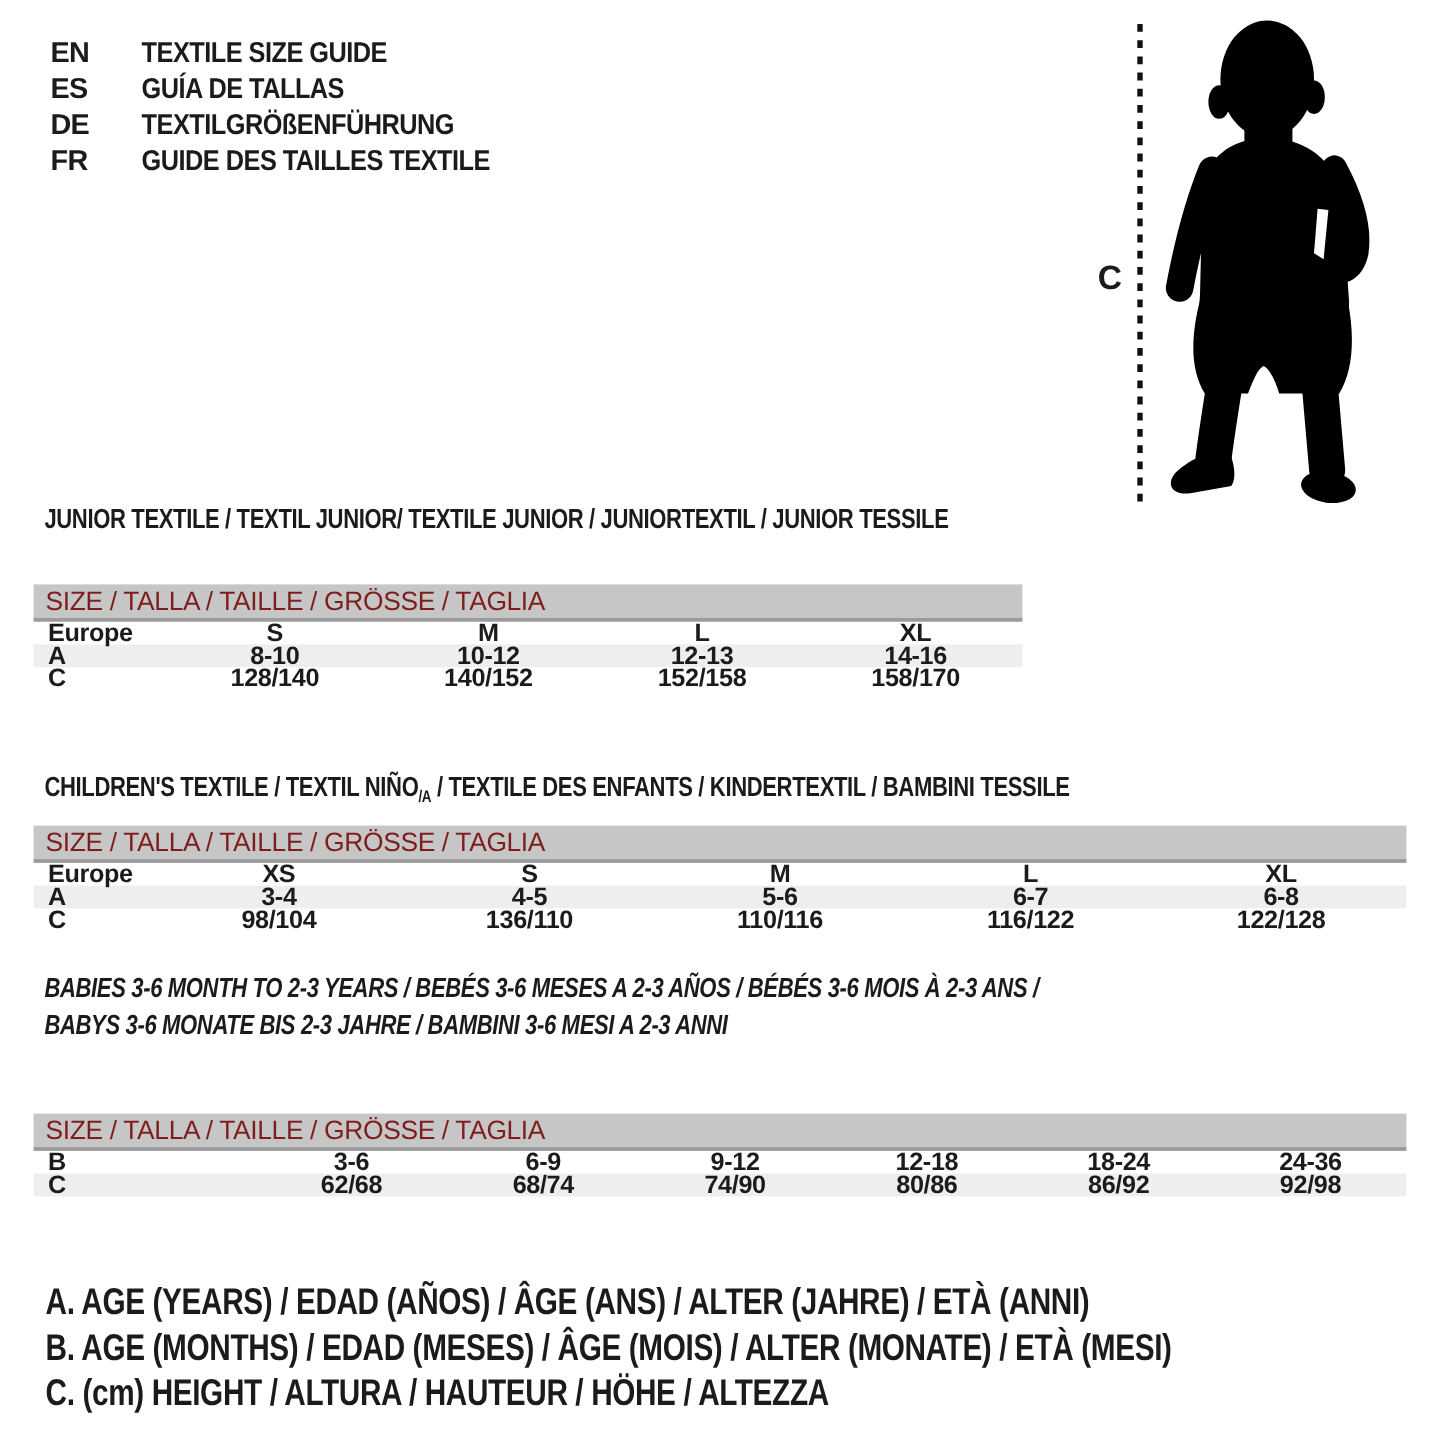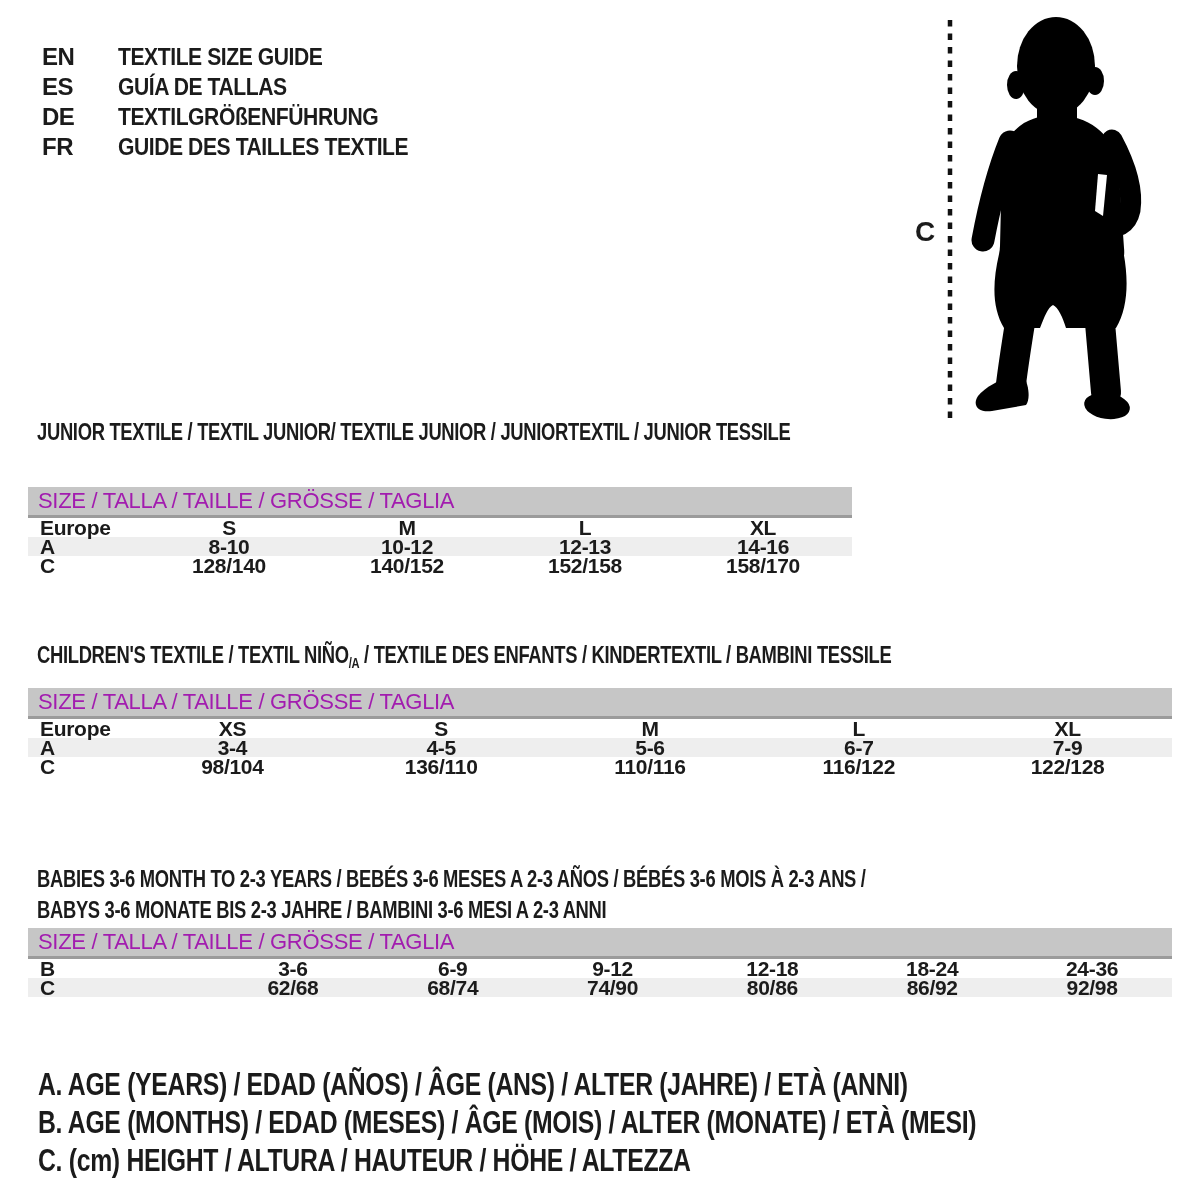--- a/index.html
+++ b/index.html
@@ -1,42 +1,42 @@
 <!DOCTYPE html>
 <html><head>
 <meta charset="utf-8">
 <style>
   html,body{margin:0;padding:0;background:#fff;}
   .page{
     position:relative;width:1200px;height:1200px;background:#ffffff;overflow:hidden;
     font-family:"Liberation Sans","DejaVu Sans",sans-serif;color:#1b1b1b;
   }
   
-  .lang-block{position:absolute;left:42px;top:30px;margin-top:12px;}
+  .lang-block{position:absolute;left:42px;top:30px;}
   .lang-row{display:flex;height:30px;align-items:center;font-size:24px;font-weight:bold;}
   .lang-code{width:76px;letter-spacing:-0.5px;}
   .sqz{display:inline-block;transform:scaleX(0.88);transform-origin:0 50%;white-space:nowrap;letter-spacing:-0.5px;}
   
   .figure-c-label{position:absolute;left:905px;top:216px;width:40px;text-align:center;
     font-size:28px;font-weight:bold;}
   .figure-svg{position:absolute;left:940px;top:8px;width:240px;height:420px;}
   
   .sec-title{position:absolute;font-size:23px;font-weight:bold;line-height:24px;white-space:nowrap;}
   .sqz2{display:inline-block;transform:scaleX(0.80);transform-origin:0 50%;white-space:nowrap;letter-spacing:-0.4px;}
   #junior-title{left:37px;top:420px;}
   #children-title{left:37px;top:643px;}
-  #babies-title{left:37px;top:864px;line-height:31px;}
+  #babies-title{left:37px;top:808px;line-height:31px;font-style:italic;}
   .sub-a{font-size:14px;vertical-align:-5px;}
   
   .size-table{position:absolute;left:28px;}
   #junior-table{top:487px;width:824px;}
   #children-table{top:688px;width:1144px;}
   #babies-table{top:928px;width:1144px;}
   .size-bar{height:31px;background:#c6c6c6;border-bottom:3px solid #9b9b9b;box-sizing:border-box;
-    display:flex;align-items:center;padding-left:10px;font-size:22px;color:#a21caf;letter-spacing:-0.3px;}
+    display:flex;align-items:center;padding-left:10px;font-size:22px;color:#7f1d1d;letter-spacing:-0.3px;}
   .trow{display:flex;height:19px;align-items:center;font-size:21px;font-weight:bold;letter-spacing:-0.3px;}
   .trow.alt{background:#eeeeee;}
   .tlabel{padding-left:12px;box-sizing:border-box;flex:none;}
   #junior-table .tlabel{width:112px;}
   #children-table .tlabel{width:100px;}
   #babies-table .tlabel{width:185px;}
   .tcell{flex:1;text-align:center;}
   
   .legend{position:absolute;left:38px;top:1066px;font-size:31px;font-weight:bold;line-height:38px;}
 </style>
@@ -126,21 +126,21 @@
       <div class="tcell">M</div>
       <div class="tcell">L</div>
       <div class="tcell">XL</div>
     </div>
     <div class="trow alt">
       <div class="tlabel">A</div>
       <div class="tcell">3-4</div>
       <div class="tcell">4-5</div>
       <div class="tcell">5-6</div>
       <div class="tcell">6-7</div>
-      <div class="tcell">7-9</div>
+      <div class="tcell">6-8</div>
     </div>
     <div class="trow">
       <div class="tlabel">C</div>
       <div class="tcell">98/104</div>
       <div class="tcell">136/110</div>
       <div class="tcell">110/116</div>
       <div class="tcell">116/122</div>
       <div class="tcell">122/128</div>
     </div>
   </div>

